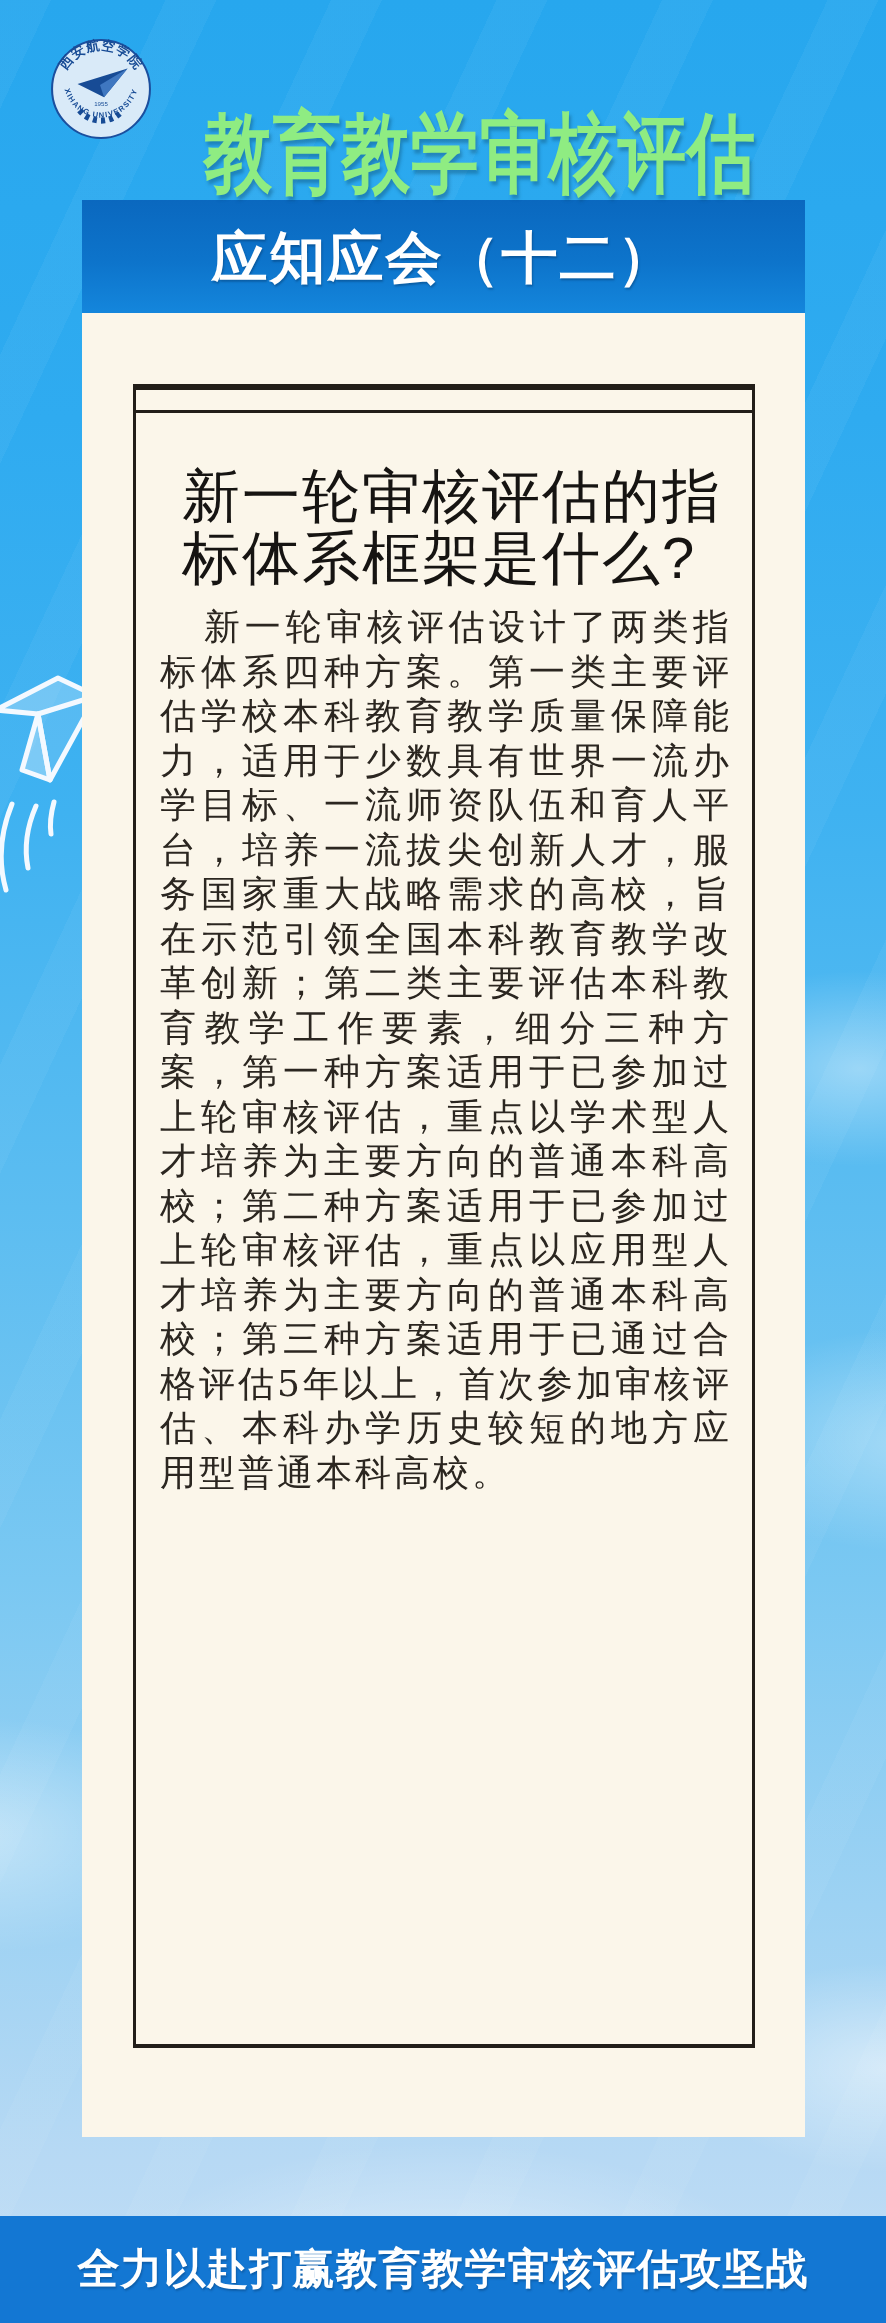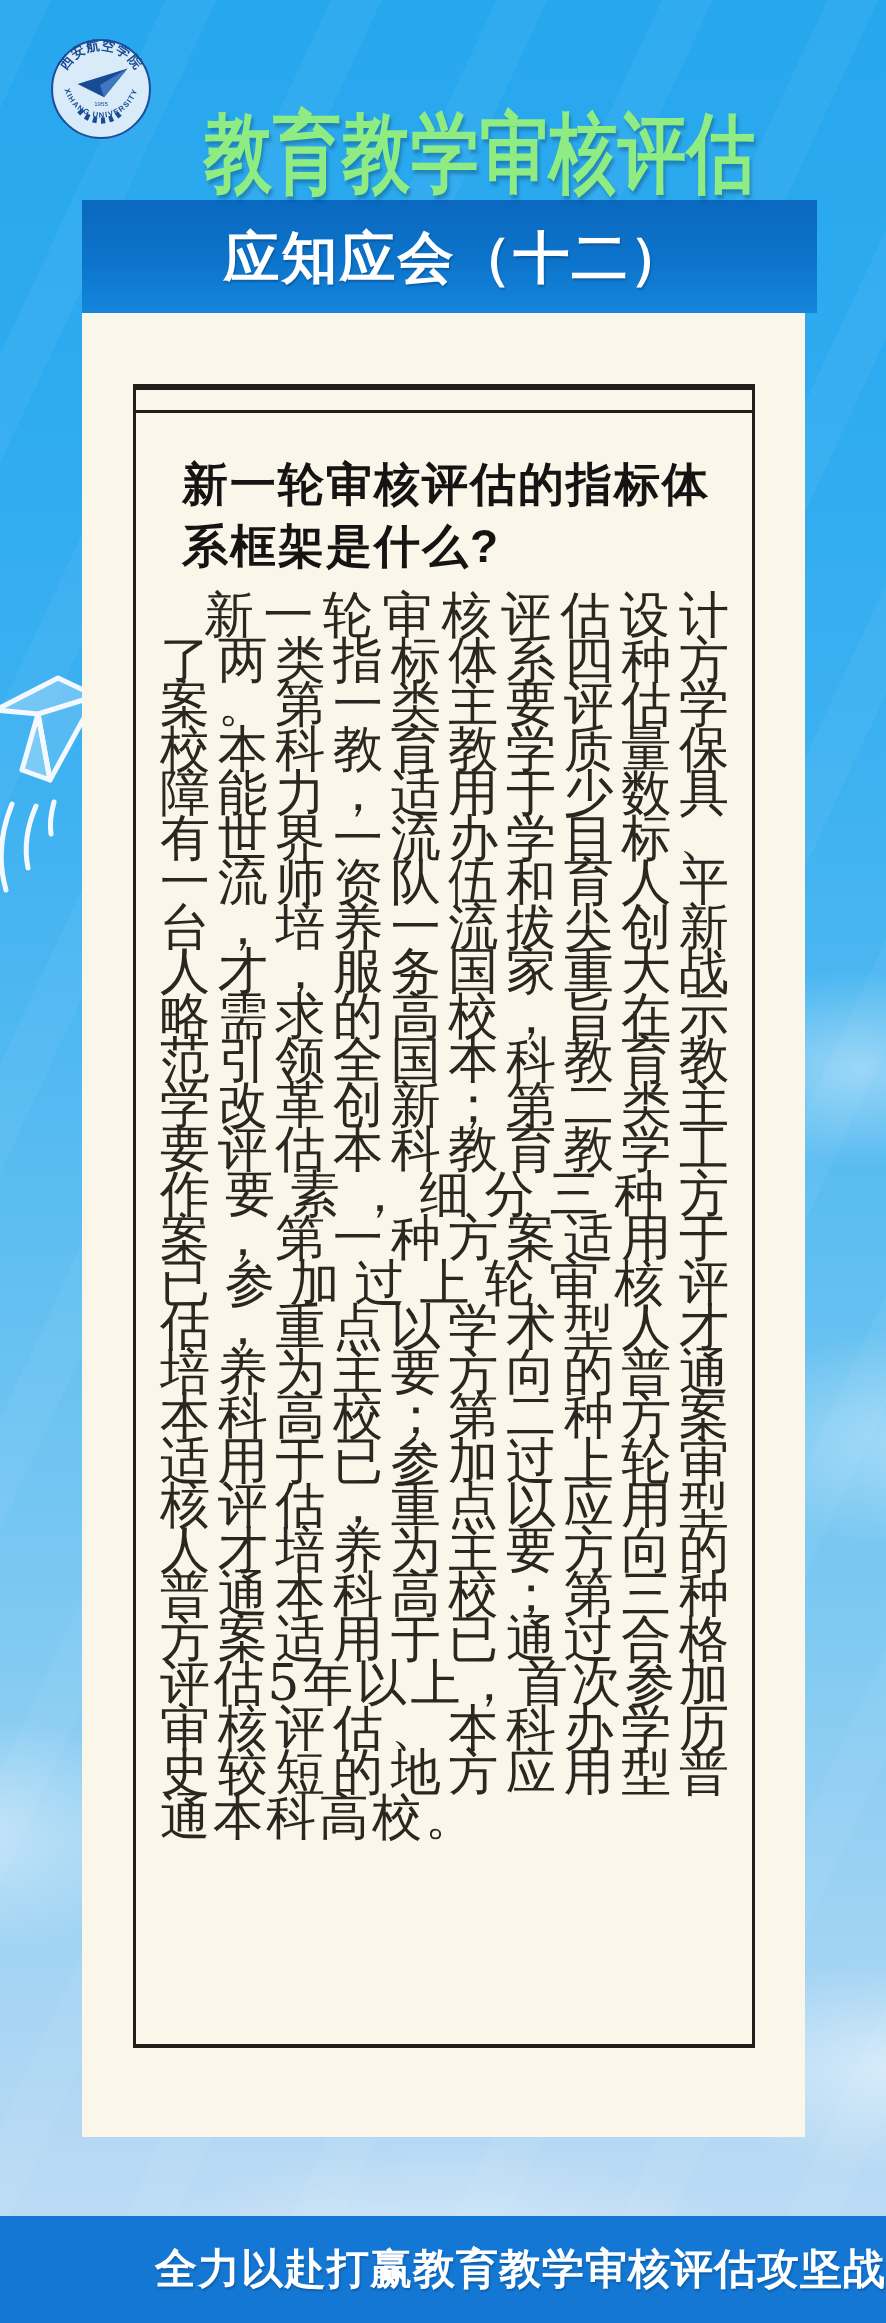--- a/index.html
+++ b/index.html
@@ -21,47 +21,46 @@
     font-size:68px;font-weight:bold;color:#8FEC82;letter-spacing:1px;
     transform:scaleY(1.28);transform-origin:top center;
     text-shadow:2px 3px 3px rgba(10,60,90,.35);white-space:nowrap;z-index:3;
   }
   .banner{
     position:absolute;left:82px;top:200px;width:723px;height:113px;z-index:2;
     background:linear-gradient(180deg,#0a68bf 0%,#0d74cb 55%,#1486dc 100%);
     color:#ffffff;font-size:56px;font-weight:bold;text-align:center;
     line-height:115px;letter-spacing:2px;
     text-shadow:1px 2px 2px rgba(0,40,80,.35);
-    padding-left:12px;
   }
   .panel{
     position:absolute;left:82px;top:313px;width:723px;height:1824px;
     background:#FBF6EA;z-index:2;
   }
   .article-box{
     position:absolute;left:51px;top:71px;width:622px;height:1664px;
     box-sizing:border-box;border:3px solid #221e19;
     border-top-width:6px;border-bottom-width:4px;
   }
   .article-rule{height:3px;background:#221e19;margin-top:20px;}
   .article-heading{
-    margin:40px 28px 16px 46px;font-size:46px;line-height:62px;
-    font-weight:bold;color:#161412;letter-spacing:2px;
+    margin:52px 28px 16px 46px;font-size:58px;line-height:62px;
+    font-weight:normal;color:#161412;letter-spacing:2px;
   }
   .article-body{
-    margin:0 20px 8px 24px;font-size:50px;line-height:44.5px;color:#2b2620;
+    margin:0 20px 8px 24px;font-size:36px;line-height:44.5px;color:#2b2620;
     font-family:"DejaVu Serif","Liberation Serif",serif;
     letter-spacing:3px;text-align:justify;word-break:break-all;
   }
   .article-body p{margin:0;text-indent:44px;}
   .plane-doodle{position:absolute;left:-8px;top:652px;z-index:1;}
   .footer{
     position:absolute;left:0;top:2216px;width:886px;height:107px;z-index:2;
     background:#1377d3;color:#ffffff;font-size:42px;font-weight:bold;
-    text-align:right;line-height:105px;letter-spacing:1px;
+    text-align:center;line-height:105px;letter-spacing:1px;
     text-shadow:1px 2px 2px rgba(0,40,80,.3);white-space:nowrap;
   }
 </style>
 </head>
 <body>
 
 <div class="poster">
 
   <svg class="logo" viewBox="0 0 100 100">
     <defs>

